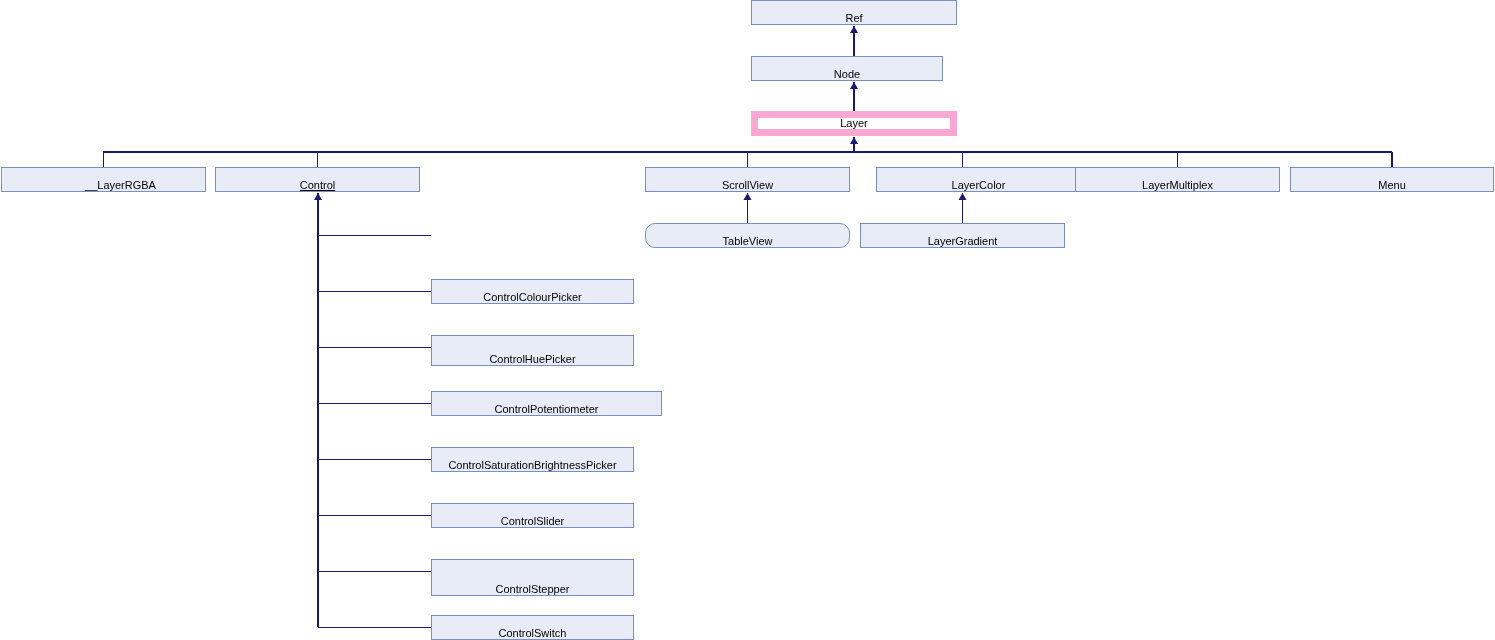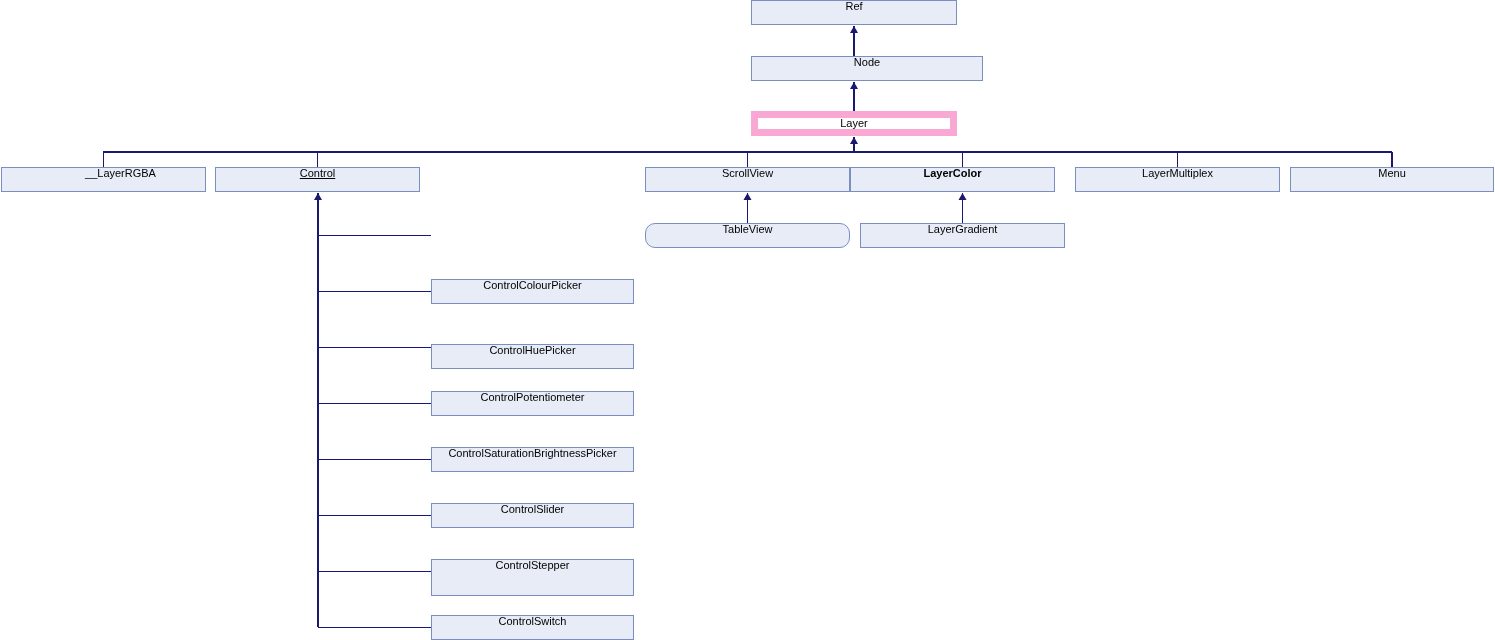--- a/index.html
+++ b/index.html
@@ -23,21 +23,21 @@
     width: 1495px;
     height: 640px;
     pointer-events: none;
   }
   .node {
     position: absolute;
     box-sizing: border-box;
     background: #e8ecf6;
     border: 1px solid #7a8fc0;
     display: flex;
-    align-items: flex-start;
+    align-items: flex-end;
     justify-content: center;
     font-size: 11px;
     line-height: 1;
     color: #000000;
     white-space: nowrap;
     overflow: hidden;
   }
   .node.focus {
     background: #ffffff;
     border: 7px solid #f9a8d4;
@@ -90,57 +90,57 @@
       <line x1="318" y1="403.5" x2="431" y2="403.5" stroke="#191970" stroke-width="1.4" shape-rendering="crispEdges"></line>
       <line x1="318" y1="459.5" x2="431" y2="459.5" stroke="#191970" stroke-width="1.4" shape-rendering="crispEdges"></line>
       <line x1="318" y1="515.5" x2="431" y2="515.5" stroke="#191970" stroke-width="1.4" shape-rendering="crispEdges"></line>
       <line x1="318" y1="571.5" x2="431" y2="571.5" stroke="#191970" stroke-width="1.4" shape-rendering="crispEdges"></line>
       <line x1="318" y1="627.5" x2="431" y2="627.5" stroke="#191970" stroke-width="1.4" shape-rendering="crispEdges"></line>
     </svg>
 
 <div class="node" style="left: 751px; top: 0px; width: 206px; height: 25px;">
       <span class="node-label">Ref</span>
     </div>
-    <div class="node" style="left: 751px; top: 56px; width: 232px; height: 25px;">
+    <div class="node" style="left: 751px; top: 56px; width: 192px; height: 25px;">
       <span class="node-label">Node</span>
     </div>
     <div class="node focus" style="left: 751px; top: 111px; width: 206px; height: 25px;">
       <span class="node-label">Layer</span>
     </div>
     <div class="node" style="left: 1px; top: 167px; width: 205px; height: 25px; padding-left: 34px;">
       <span class="node-label">__LayerRGBA</span>
     </div>
     <div class="node" style="left: 215px; top: 167px; width: 205px; height: 25px; text-decoration: underline;">
       <span class="node-label">Control</span>
     </div>
     <div class="node" style="left: 645px; top: 167px; width: 205px; height: 25px;">
       <span class="node-label">ScrollView</span>
     </div>
-    <div class="node" style="left: 850px; top: 167px; width: 205px; height: 25px; font-weight: bold;">
+    <div class="node" style="left: 876px; top: 167px; width: 205px; height: 25px;">
       <span class="node-label">LayerColor</span>
     </div>
     <div class="node" style="left: 1075px; top: 167px; width: 205px; height: 25px;">
       <span class="node-label">LayerMultiplex</span>
     </div>
     <div class="node" style="left: 1290px; top: 167px; width: 204px; height: 25px;">
       <span class="node-label">Menu</span>
     </div>
     <div class="node" style="left: 645px; top: 223px; width: 205px; height: 25px; border-radius: 10px;">
       <span class="node-label">TableView</span>
     </div>
     <div class="node" style="left: 860px; top: 223px; width: 205px; height: 25px;">
       <span class="node-label">LayerGradient</span>
     </div>
     <div class="node" style="left: 431px; top: 279px; width: 203px; height: 25px;">
       <span class="node-label">ControlColourPicker</span>
     </div>
-    <div class="node" style="left: 431px; top: 344px; width: 203px; height: 25px;">
+    <div class="node" style="left: 431px; top: 335px; width: 203px; height: 31px;">
       <span class="node-label">ControlHuePicker</span>
     </div>
-    <div class="node" style="left: 431px; top: 391px; width: 203px; height: 25px;">
+    <div class="node" style="left: 431px; top: 391px; width: 231px; height: 25px;">
       <span class="node-label">ControlPotentiometer</span>
     </div>
     <div class="node" style="left: 431px; top: 447px; width: 203px; height: 25px;">
       <span class="node-label">ControlSaturationBrightnessPicker</span>
     </div>
     <div class="node" style="left: 431px; top: 503px; width: 203px; height: 25px;">
       <span class="node-label">ControlSlider</span>
     </div>
     <div class="node" style="left: 431px; top: 559px; width: 203px; height: 37px;">
       <span class="node-label">ControlStepper</span>

